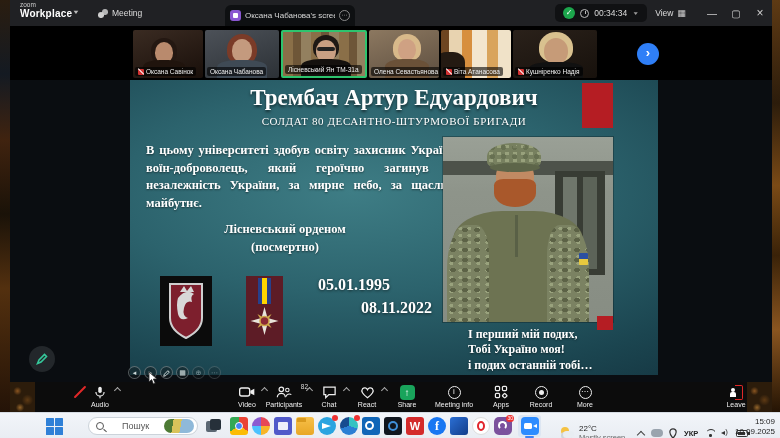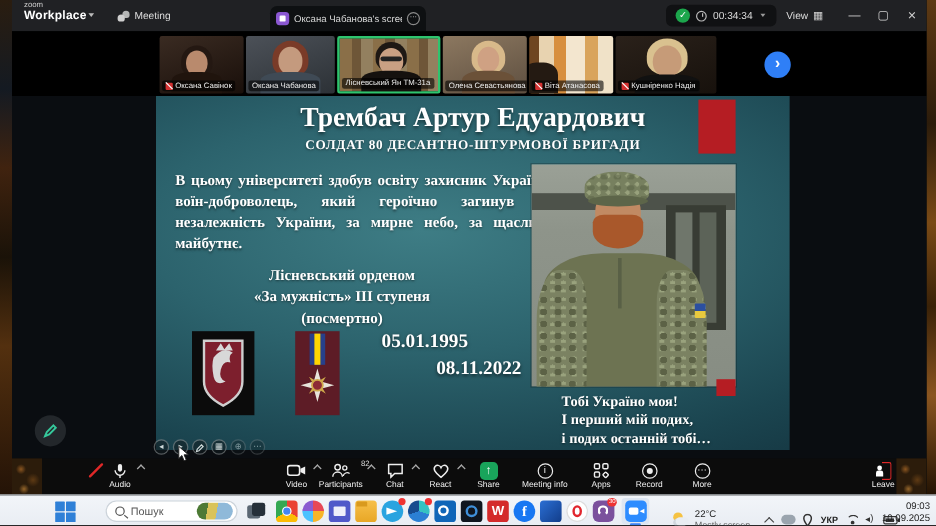--- a/index.html
+++ b/index.html
@@ -59,27 +59,27 @@
   .next-btn { position:absolute; left:627px; top:17px; width:22px; height:22px; border-radius:50%; background:#2f7ff7; color:#fff; font-size:13px; font-weight:bold; text-align:center; line-height:20px; }
 
   
   .sharearea { position:absolute; left:0; top:80px; width:762px; height:302px; background:#0a0d11; }
 
   
   .slide { position:absolute; left:120px; top:0; width:528px; height:295px; overflow:hidden;
     background:radial-gradient(115% 90% at 42% 38%, #3e7d85 0%, #2c636d 38%, #1b4550 72%, #122f3a 100%);
     font-family:"Liberation Serif", serif; color:#fff; }
   .s-title { position:absolute; left:0; top:5px; width:100%; text-align:center; font-size:23px; font-weight:bold; text-shadow:0 2px 3px rgba(0,0,0,.55); }
-  .s-sub { position:absolute; left:0; top:35px; width:100%; text-align:center; font-size:11px; font-weight:bold; letter-spacing:.6px; text-shadow:0 1px 2px rgba(0,0,0,.5); }
+  .s-sub { position:absolute; left:0; top:35px; width:100%; text-align:center; font-size:11px; font-weight:normal; letter-spacing:.6px; text-shadow:0 1px 2px rgba(0,0,0,.5); }
   .red-top { position:absolute; left:452px; top:3px; width:31px; height:45px; background:#b51d23; }
   .red-small { position:absolute; left:467px; top:236px; width:16px; height:14px; background:#b51d23; z-index:4; }
   .s-par { position:absolute; left:16px; top:62px; width:314px; font-size:12.5px; font-weight:bold; line-height:1.4; text-align:justify; text-shadow:0 1px 2px rgba(0,0,0,.5); }
   .s-award { position:absolute; left:20px; top:140px; width:270px; text-align:center; font-size:12.5px; font-weight:bold; line-height:1.45; text-shadow:0 1px 2px rgba(0,0,0,.5); }
   .s-dates { position:absolute; left:188px; top:196px; width:150px; font-size:16px; font-weight:bold; text-shadow:0 1px 3px rgba(0,0,0,.6); }
-  .s-dates .d2 { margin-left:12px; margin-top:5px;text-align:center; }
+  .s-dates .d2 { margin-left:43px; margin-top:5px; }
   .s-memory { position:absolute; left:8px; top:261px; width:260px; text-align:center; font-size:12.5px; font-weight:bold; line-height:1.15; text-shadow:0 1px 2px rgba(0,0,0,.5); }
   .s-quote { position:absolute; left:338px; top:247px; width:180px; font-size:12px; font-weight:bold; line-height:1.28; text-shadow:0 1px 2px rgba(0,0,0,.5); }
 
   
   .emblem { position:absolute; left:30px; top:196px; width:52px; height:70px; background:#0b0b0b; }
   .medal { position:absolute; left:116px; top:196px; width:37px; height:70px; background:#5d1c26; }
 
   
   .photo { position:absolute; left:313px; top:57px; width:170px; height:185px; background:linear-gradient(180deg,#9aa096 0%,#8e948a 30%,#878d83 100%); overflow:hidden; box-shadow:0 0 0 1px rgba(0,0,0,.25); }
   .tent-beam { position:absolute; left:0; top:24px; width:100%; height:14px; background:#4d524a; }
@@ -126,21 +126,21 @@
   .leave-man::after { content:""; position:absolute; left:1px; top:4px; width:6px; height:5px; border-radius:2px 2px 0 0; background:#fff; }
 
   
   .taskbar { position:absolute; left:0; top:412px; width:780px; height:26px; background:linear-gradient(180deg,#f2f5f9,#e9edf3); border-top:1px solid #d6dce3; }
   .tk { position:absolute; top:4px; width:18px; height:18px; border-radius:3px; }
   .win-logo { display:grid; grid-template-columns:8px 8px; grid-gap:1px; padding:0; width:17px; height:17px; top:5px; }
   .win-logo i { background:#2f80d7; border-radius:0.5px; }
   .search-pill { position:absolute; left:88px; top:4px; width:110px; height:18px; background:#fff; border:1px solid #ccd3da; border-radius:9px; display:flex; align-items:center; padding:0 3px 0 7px; }
   .mag { width:8px; height:8px; border:1.3px solid #555; border-radius:50%; position:relative; flex:0 0 auto; }
   .mag::after { content:""; position:absolute; left:6px; top:7px; width:4px; height:1.3px; background:#555; transform:rotate(40deg); }
-  .search-pill .stxt { font-size:9px; color:#555; margin-left:5px; flex:1; }
+  .search-pill .stxt { font-size:9px; color:#555; margin-left:18px; flex:1; }
   .mini-weather { width:30px; height:14px; border-radius:7px; flex:0 0 auto;
     background:linear-gradient(100deg,#4d7a35 0 30%, #d9c35a 30% 55%, #8fb9d9 55% 100%); }
   .taskview { position:absolute; left:206px; top:6px; width:15px; height:13px; }
   .taskview::before { content:""; position:absolute; left:0; top:2px; width:11px; height:11px; background:#5b6773; border-radius:2px; }
   .taskview::after { content:""; position:absolute; left:4px; top:0; width:11px; height:11px; background:#26303a; border-radius:2px; }
   .badge { position:absolute; right:-2px; top:-2px; width:6px; height:6px; border-radius:50%; background:#e33; }
   .badge.num { width:auto; min-width:7px; height:7px; border-radius:4px; color:#fff; font-size:5px; line-height:7px; text-align:center; padding:0 1px; }
   .zoom-tile { position:absolute; left:490px; top:2px; width:23px; height:22px; background:#dde6f2; border-radius:3px; }
   .zoom-tile .zi { position:absolute; left:2.5px; top:2px; width:18px; height:18px; border-radius:4px; background:#2d8cff; }
   .zoom-tile .zi::before { content:""; position:absolute; left:3px; top:6px; width:8px; height:6px; border-radius:1.5px; background:#fff; }
@@ -277,21 +277,20 @@
       <div class="slide">
         <div class="s-title">Трембач Артур Едуардович</div>
         <div class="s-sub">СОЛДАТ 80 ДЕСАНТНО-ШТУРМОВОЇ  БРИГАДИ</div>
         <div class="red-top"></div>
         <div class="red-small"></div>
 
         <div class="s-par">В цьому університеті здобув освіту захисник України, воїн-доброволець, який героїчно загинув за незалежність України, за мирне небо, за щасливе майбутнє.</div>
 
         <div class="s-award">
           <div>Лісневський орденом</div>
-          <div>«За мужність» ІІІ ступеня</div>
           <div>(посмертно)</div>
         </div>
 
         <div class="emblem">
           <svg width="52" height="70" viewBox="0 0 52 70">
             <path d="M10 8 h32 v34 q0 12 -16 20 q-16 -8 -16 -20 z" fill="#7d1f2d" stroke="#cfcfcf" stroke-width="2"></path>
             <path d="M18 22 q8 -10 16 -4 q-4 2 -2 8 q-6 -2 -8 6 q-2 8 4 10 q-8 4 -10 -4 q-2 -10 0 -16 z" fill="#d8d8d8"></path>
             <path d="M20 16 l4 -6 l3 5 l4 -5 l3 6 z" fill="#d8d8d8"></path>
           </svg>
         </div>
@@ -322,22 +321,22 @@
           <div class="p-sleeve r"></div>
           <div class="p-flag"></div>
           <div class="p-zip"></div>
           <div class="p-face"></div>
           <div class="p-beard"></div>
           <div class="p-cap"></div>
           <div class="p-brim"></div>
         </div>
 
         <div class="s-quote">
+          <div>І перший мій подих,</div>
           <div>Тобі Україно моя!</div>
-          <div>І перший мій подих,</div>
           <div>і подих останній тобі…</div>
         </div>
       </div>
 
       <div class="ctrl" style="left:118px;">◂</div>
       <div class="ctrl" style="left:134px;">▸</div>
       <div class="ctrl" style="left:150px;">
         <svg width="7" height="7" viewBox="0 0 10 10" style="margin:2.5px auto 0;">
             <path d="M1 9 L2 6 L7 1 L9 3 L4 8 Z" fill="none" stroke="#cfdada" stroke-width="1.4"></path>
           </svg>
@@ -542,17 +541,17 @@
       <svg width="8" height="11" viewBox="0 0 10 14" style="margin:0 3px;">
           <path d="M5 1 a4 4 0 0 1 4 4 c0 3 -4 8 -4 8 s-4 -5 -4 -8 a4 4 0 0 1 4 -4 z" fill="none" stroke="#333" stroke-width="1.6"></path>
         </svg>
       <div class="lang">УКР</div>
       <div class="wifi"></div>
       <div class="spk"></div>
       <div class="batt"></div>
     </div>
 
     <div class="clockblk">
-      <div>09:03</div>
+      <div>15:09</div>
       <div>10.09.2025</div>
     </div>
   </div>
 </div>
 
 </body></html>

